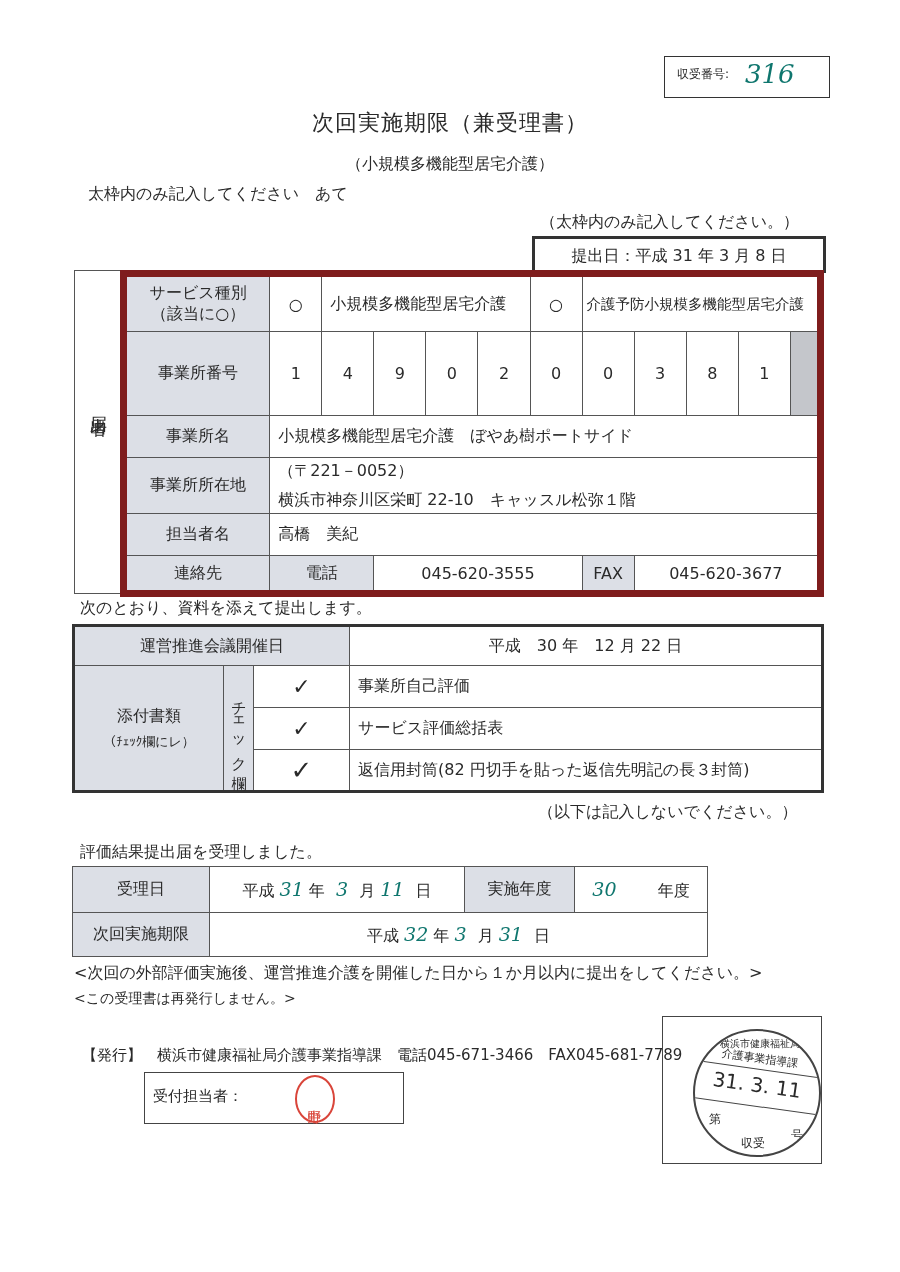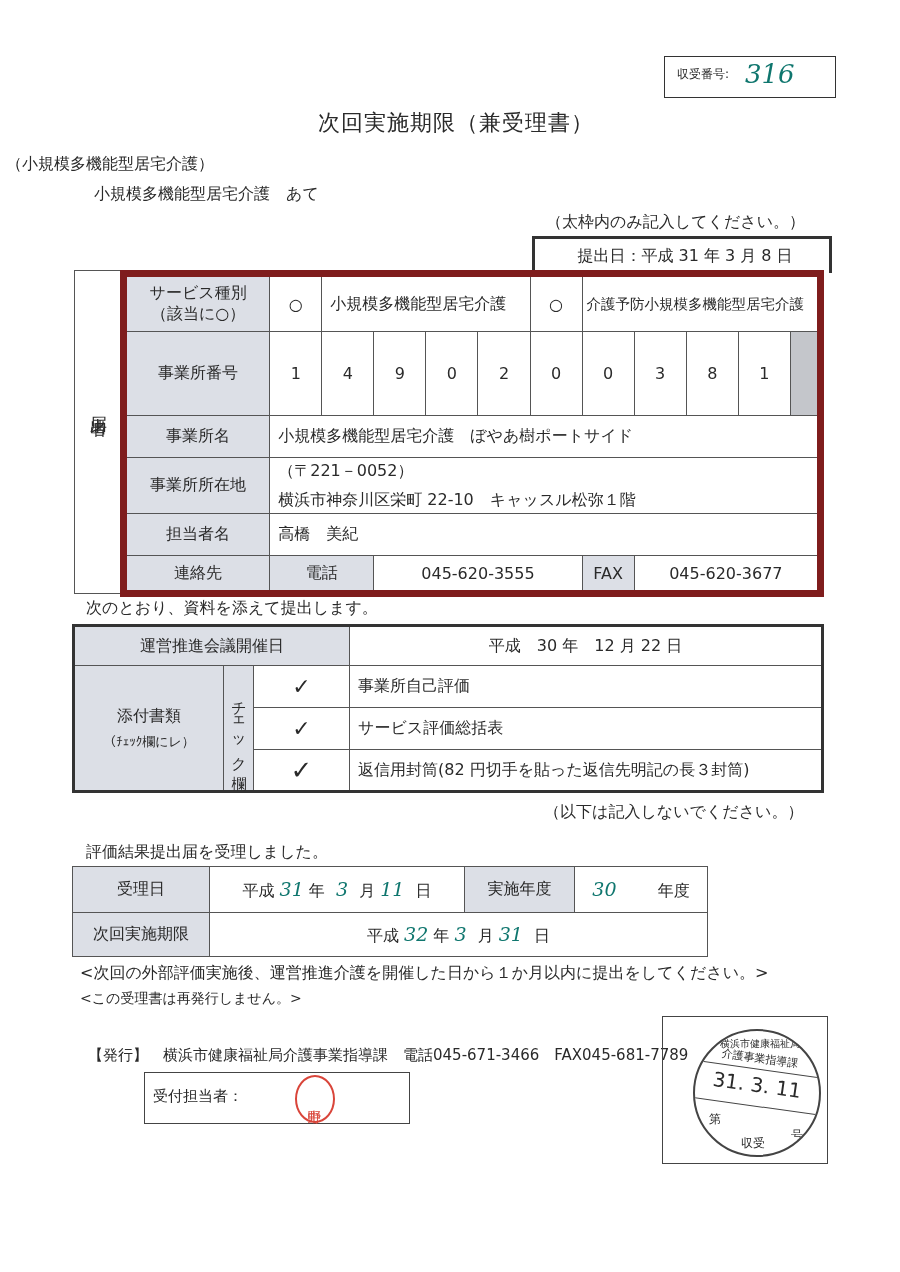--- a/index.html
+++ b/index.html
@@ -1,30 +1,30 @@
 <!DOCTYPE html>
 <html><head>
 <meta charset="utf-8">
 <style>
   html, body { margin: 0; padding: 0; background: #ffffff; }
   body {
     width: 900px; height: 1272px; position: relative; overflow: hidden;
     font-family: "DejaVu Sans", sans-serif; color: #2a2a2a;
   }
-  .abs { position: absolute; padding-left: 6px; }
+  .abs { position: absolute; }
   .gray { background: #dcdfe6; }
   .hand { font-family: "DejaVu Serif", serif; color: #0f766e; font-style: italic; }
 
   
   #recv-box { left: 664px; top: 56px; width: 164px; height: 40px; border: 1.5px solid #333; }
   #recv-box .lbl { position: absolute; left: 12px; top: 9px; font-size: 12px; }
   #recv-box .val { position: absolute; left: 80px; top: 2px; font-size: 26px; }
 
   #doc-title { left: 0; width: 900px; top: 108px; text-align: center; font-size: 22px; letter-spacing: 1px; }
-  #doc-subtitle { left: 0; width: 900px; top: 154px; text-align: left; font-size: 16px; }
+  #doc-subtitle { left: 0; width: 900px; top: 154px; text-align: center; font-size: 16px; }
   #addressee { left: 88px; top: 184px; font-size: 16px; }
   #fill-note { left: 540px; top: 212px; font-size: 16px; }
 
   #date-box { left: 532px; top: 236px; width: 288px; height: 34px; border: 3px solid #333; border-bottom: none;
     font-size: 16px; line-height: 34px; text-align: center; }
 
   
   #applicant-side { left: 74px; top: 270px; width: 46px; height: 322px; border: 1px solid #555; border-right: none; }
   #applicant-side .vt { position: absolute; left: 13px; top: 132px; font-size: 17px; writing-mode: vertical-rl; letter-spacing: 2px; }
   table { border-collapse: collapse; table-layout: fixed; }
@@ -63,21 +63,21 @@
 </head>
 <body>
 
 <div id="recv-box" class="abs">
   <span class="lbl">収受番号:</span>
   <span class="val hand">316</span>
 </div>
 
 <div id="doc-title" class="abs">次回実施期限（兼受理書）</div>
 <div id="doc-subtitle" class="abs">（小規模多機能型居宅介護）</div>
-<div id="addressee" class="abs">小規模多機能型居宅介護　あて</div>
+<div id="addressee" class="abs">太枠内のみ記入してください　あて</div>
 <div id="fill-note" class="abs">（太枠内のみ記入してください。）</div>
 <div id="date-box" class="abs">提出日：平成 31 年 3 月 8 日</div>
 
 <div id="applicant-side" class="abs">
   <span class="vt">届出者</span>
 </div>
 
 <table id="applicant-table" class="abs">
   <colgroup>
     <col style="width:146px">

